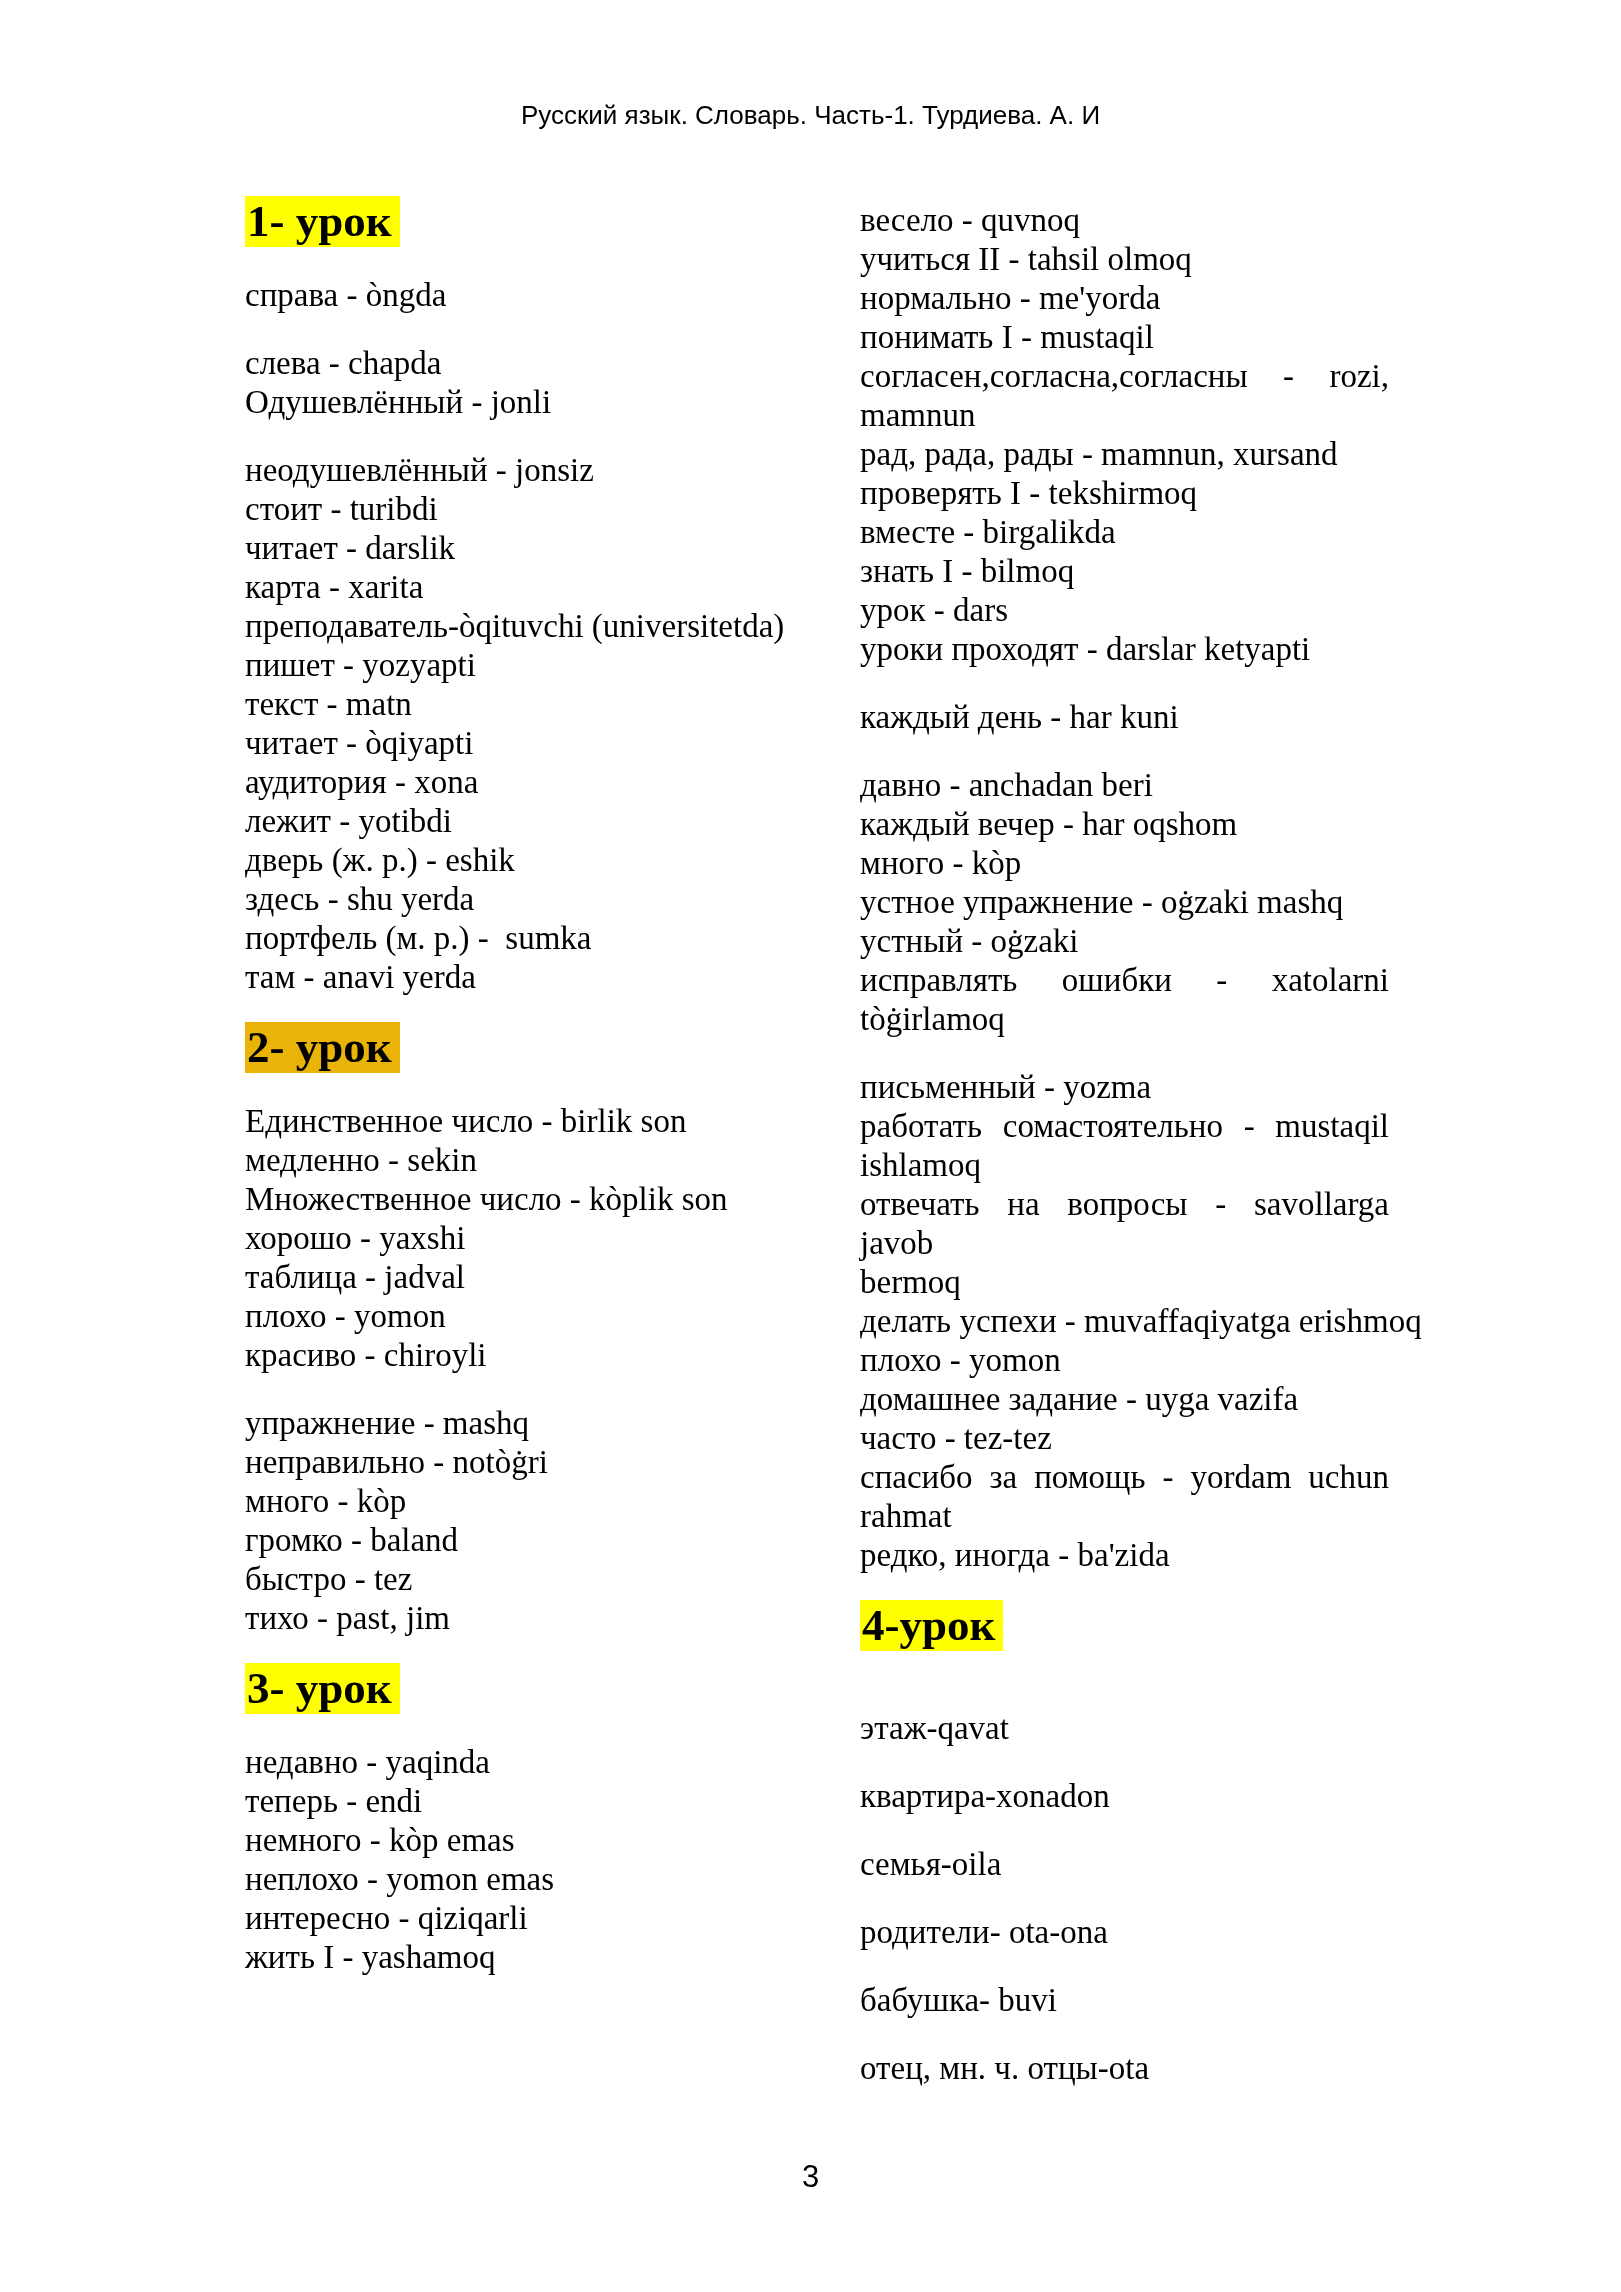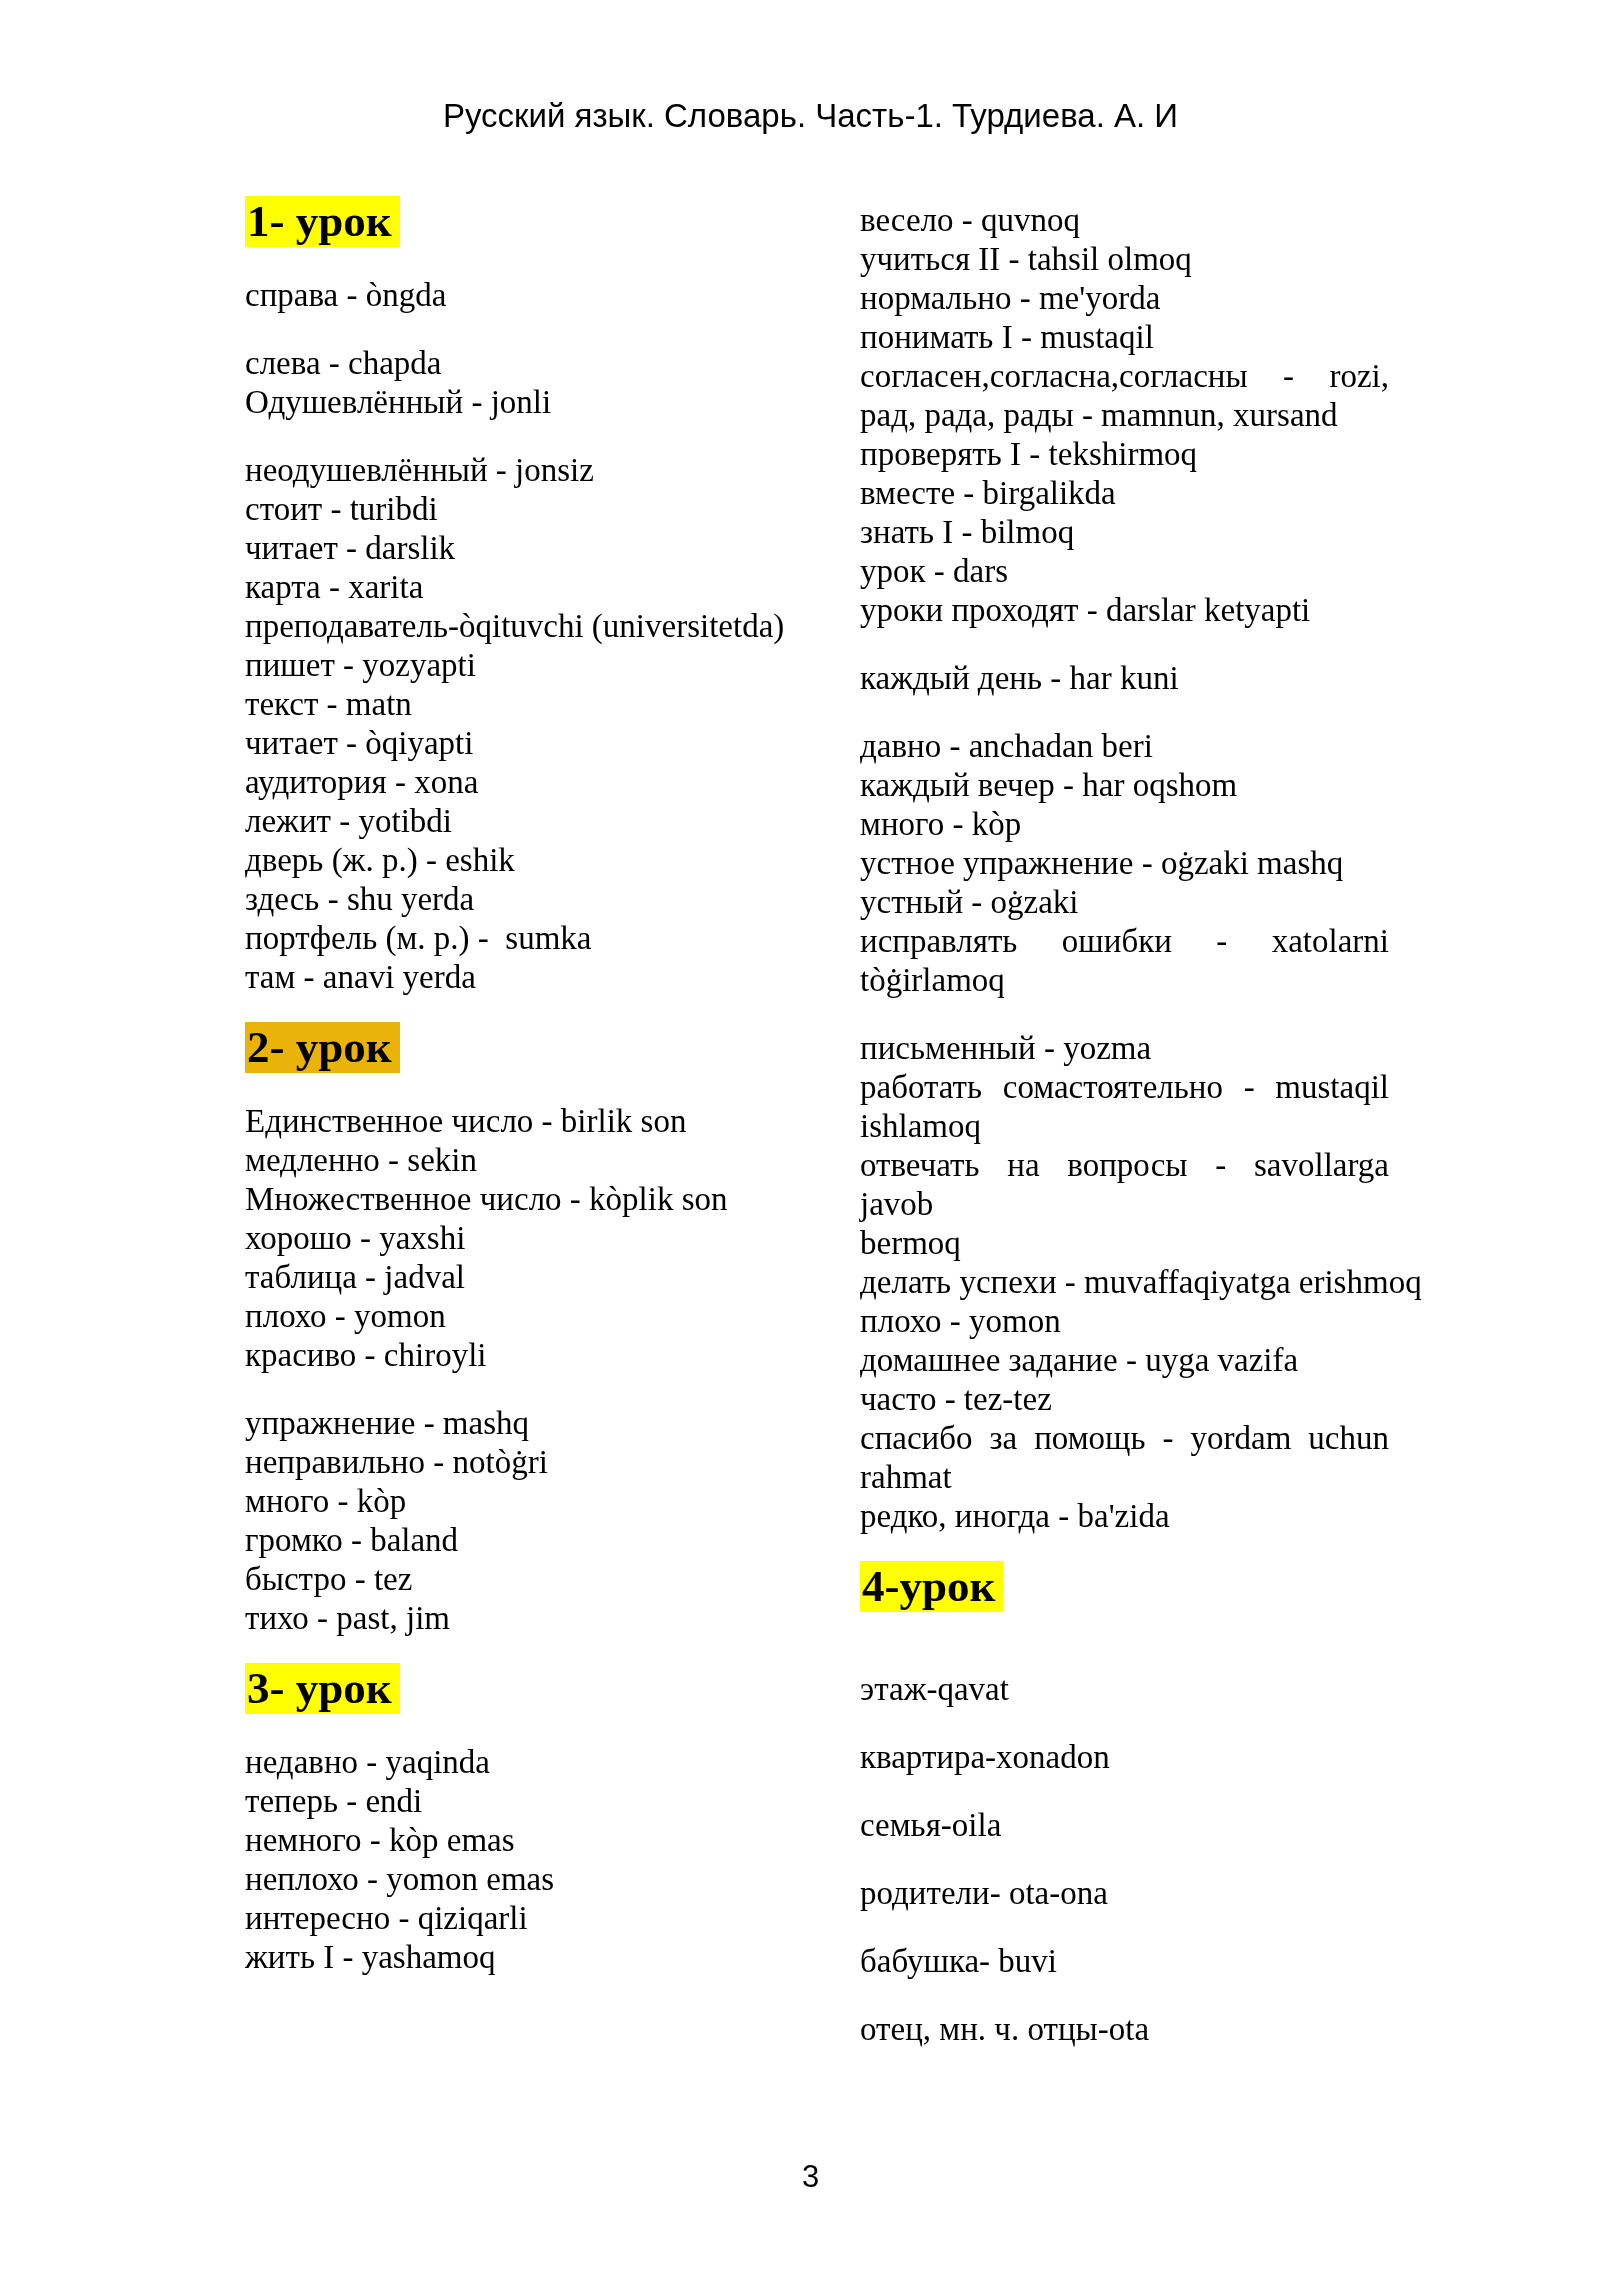--- a/index.html
+++ b/index.html
@@ -6,21 +6,21 @@
   body {
     width: 1621px; height: 2293px;
     background: #ffffff; color: #000000;
     font-family: "Liberation Serif", "DejaVu Serif", serif;
     position: relative; overflow: hidden;
   }
   .page-header {
     position: absolute; top: 98px; left: 0; width: 1621px;
     text-align: center;
     font-family: "Liberation Sans", "DejaVu Sans", sans-serif;
-    font-size: 33px; line-height: 35px;
+    font-size: 26px; line-height: 35px;
   }
   .col { position: absolute; }
   #col-left  { left: 245px; top: 196px; width: 588px; }
   #col-right { left: 860px; top: 201px; width: 529px; }
   .entry { font-size: 33px; line-height: 39px; }
   .entry.nowrap { white-space: nowrap; }
   .entry .jline { text-align: justify; text-align-last: justify; }
   .entry .lastline { text-align: left; }
   .gap { height: 29px; }
   .lesson-heading {
@@ -86,20 +86,21 @@
     <div class="entry nowrap">жить I - yashamoq</div>
   </div>
 
 <div id="col-right" class="col">
     <div class="entry nowrap">весело - quvnoq</div>
     <div class="entry nowrap">учиться II - tahsil olmoq</div>
     <div class="entry nowrap">нормально - me'yorda</div>
     <div class="entry nowrap">понимать I - mustaqil</div>
     <div class="entry">
       <div class="jline">согласен,согласна,согласны - rozi,</div>
+      <div class="lastline">mamnun</div>
     </div>
     <div class="entry nowrap">рад, рада, рады - mamnun, xursand</div>
     <div class="entry nowrap">проверять I - tekshirmoq</div>
     <div class="entry nowrap">вместе - birgalikda</div>
     <div class="entry nowrap">знать I - bilmoq</div>
     <div class="entry nowrap">урок - dars</div>
     <div class="entry nowrap">уроки проходят - darslar ketyapti</div>
     <div class="gap"></div>
     <div class="entry nowrap">каждый день - har kuni</div>
     <div class="gap"></div>

